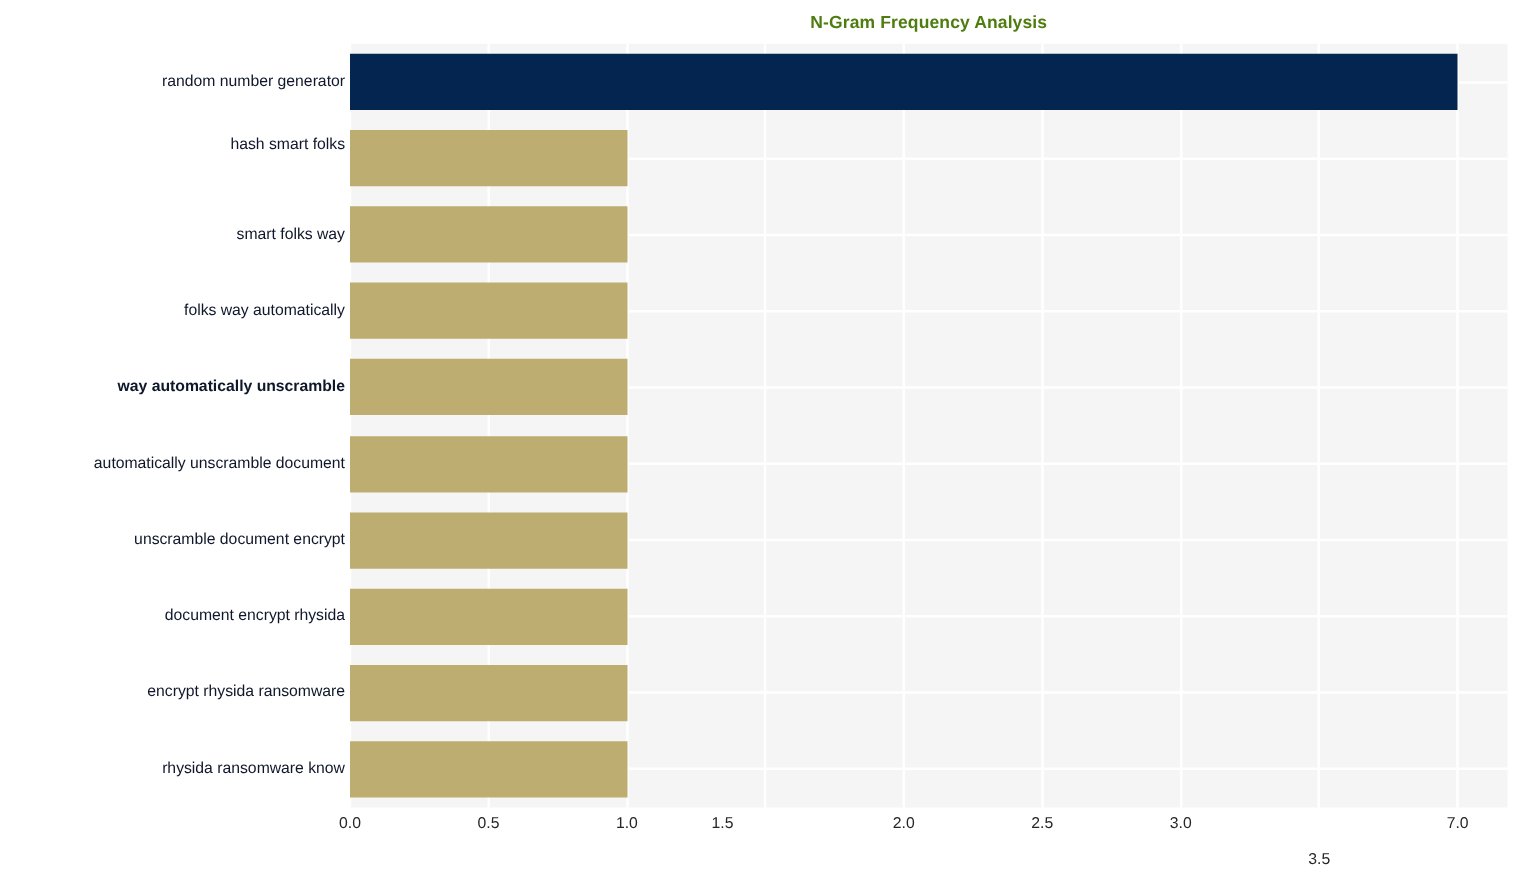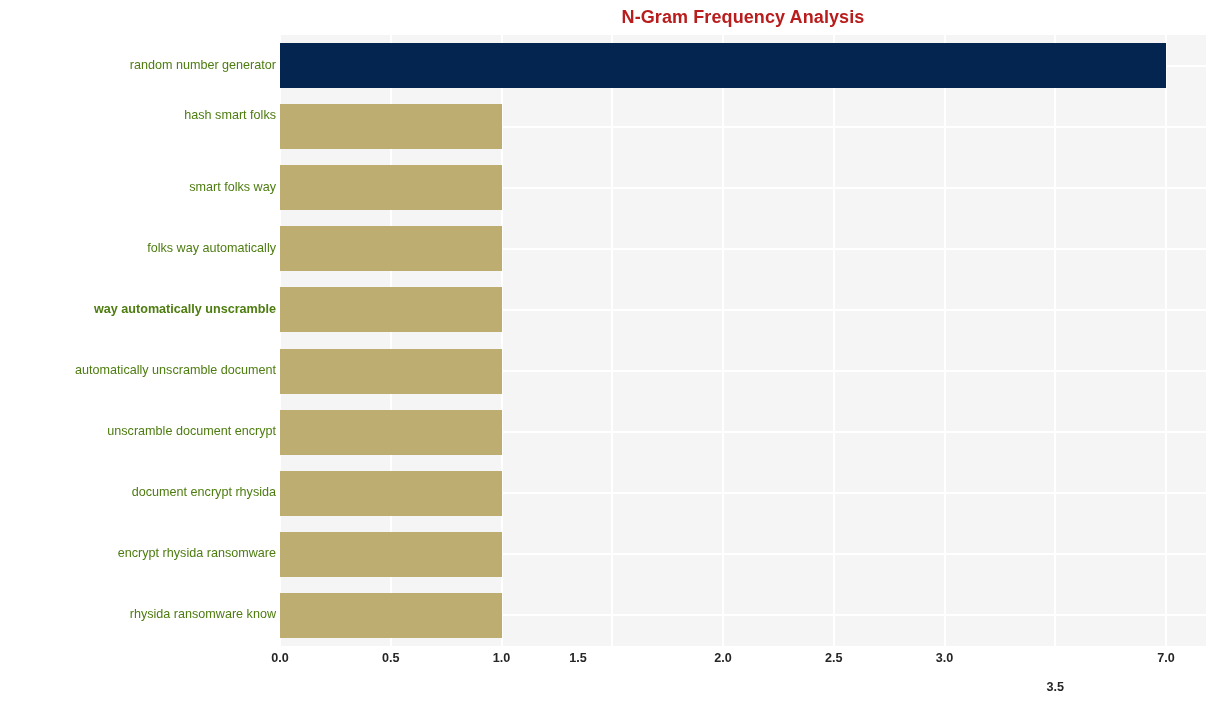--- a/index.html
+++ b/index.html
@@ -24,23 +24,23 @@
     background: #ffffff;
   }
 
   
   #chart-title {
     position: absolute;
     left: 280px;
     top: 4px;
     width: 926px;
     text-align: center;
-    font-size: 18px;
+    font-size: 14px;
     font-weight: bold;
-    color: #b91c1c;
+    color: #4d7c0f;
     letter-spacing: 0.1px;
     line-height: 26px;
     white-space: nowrap;
   }
 
   
   #plot-area {
     position: absolute;
     left: 280px;
     top: 35px;
@@ -82,33 +82,32 @@
     position: absolute;
     left: 0;
     top: 35px;
     width: 276px;
     height: 611px;
   }
   .ytick-label {
     position: absolute;
     right: 0;
     font-size: 12.6px;
-    color: #4d7c0f;
+    color: #0f172a;
     white-space: nowrap;
     line-height: 14px;
   }
 
   
   #xlabels-layer {
     position: absolute;
     left: 0;
     top: 651px;
     width: 1093px;
     height: 20px;
-    font-weight: bold;
   }
   .xtick-label {
     position: absolute;
     top: 0;
     text-align: center;
     font-size: 12.6px;
     color: #262626;
     white-space: nowrap;
     line-height: 15px;
     transform: translateX(-50%);

